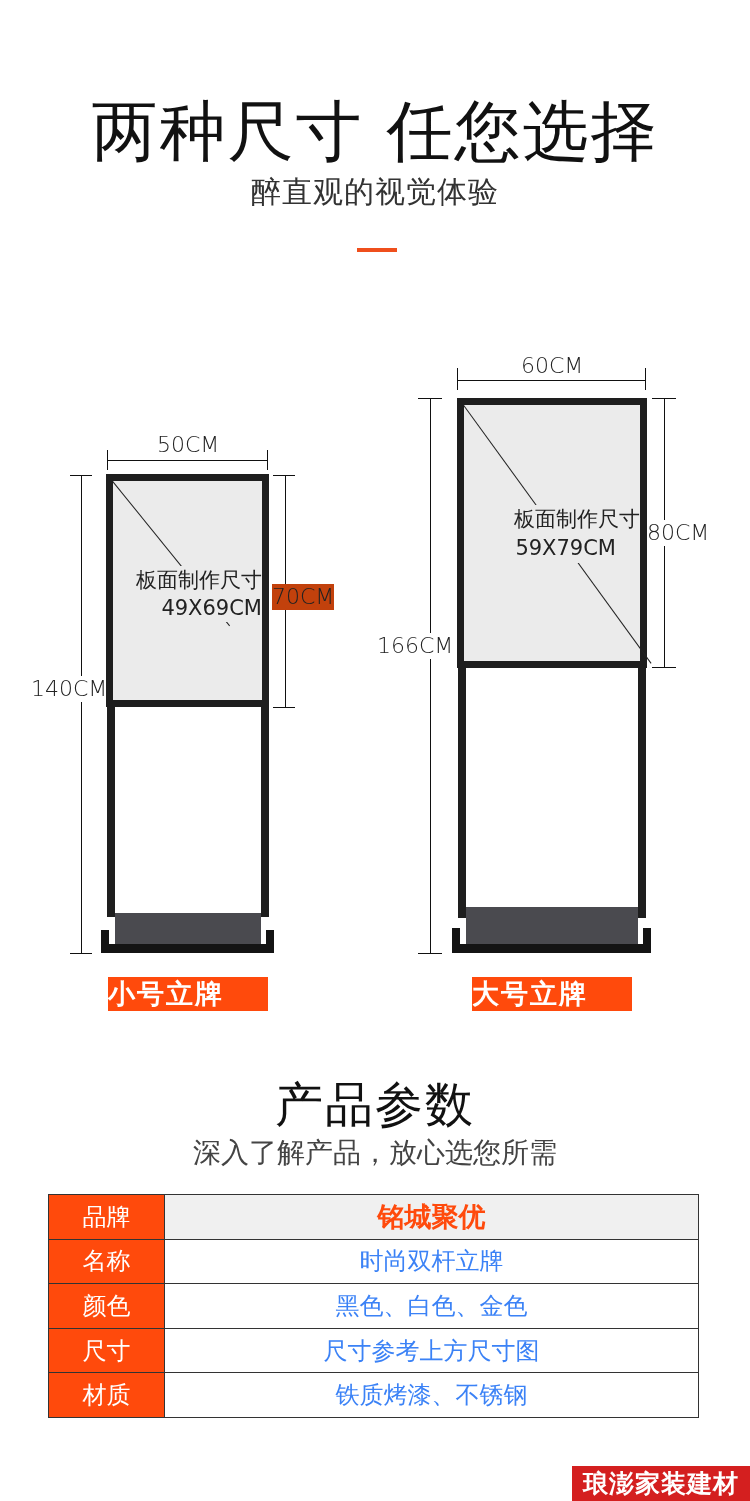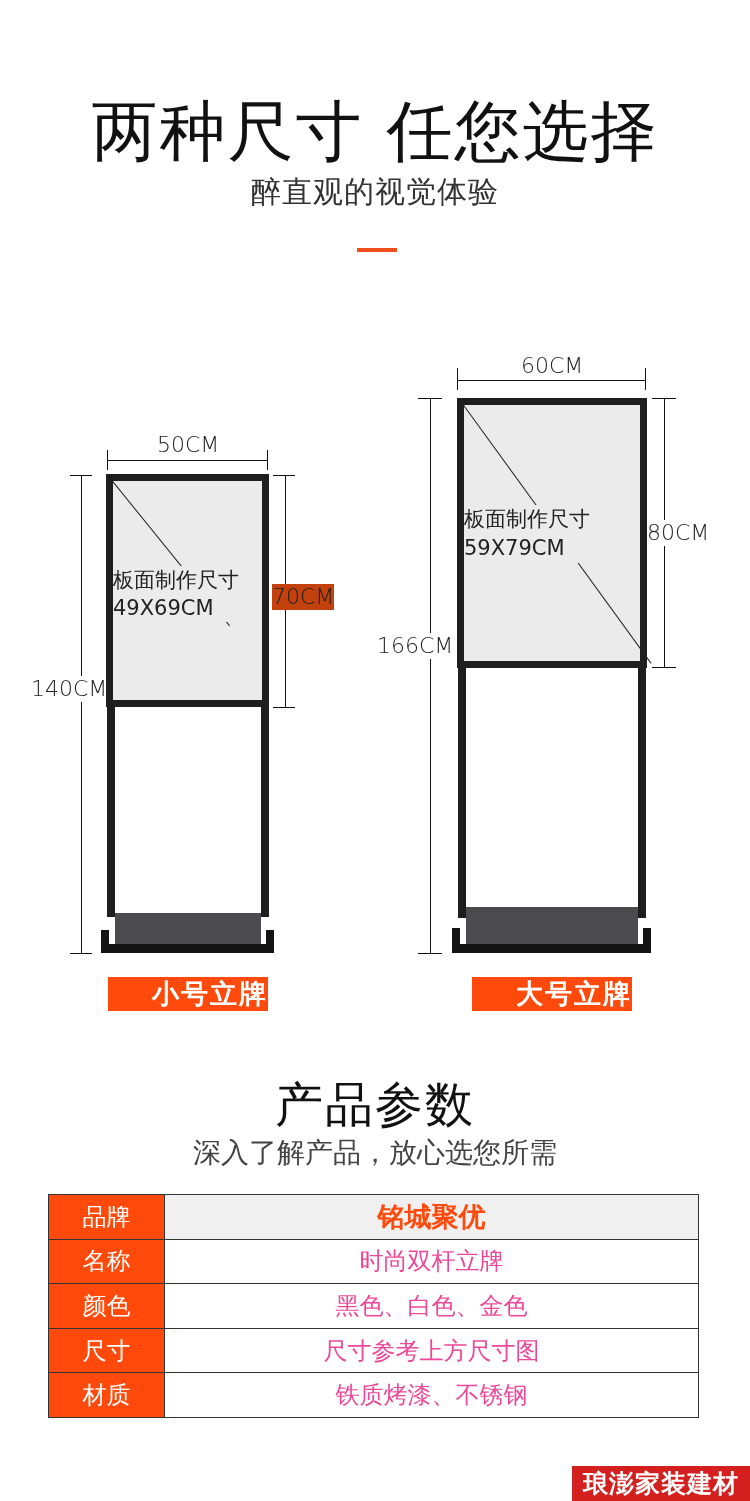--- a/index.html
+++ b/index.html
@@ -16,31 +16,31 @@
   .hline { background: #111; height: 1px; }
   .vline { background: #111; width: 1px; }
   .dim-label { font-size: 22px; color: #222; line-height: 26px; font-family: "DejaVu Sans", sans-serif; font-weight: 300; }
 
   
   .frame { border: 7px solid #1e1e1e; background: #ebebeb; }
   .leg { background: #1e1e1e; width: 8px; }
   .base-plate { background: #4a4a4f; }
   .base-foot { background: #141414; }
   .diag { background: #222; height: 1px; transform-origin: 0 0; }
-  .panel-text { text-align: left; font-size: 21px; color: #222; line-height: 28px; }
+  .panel-text { text-align: right; font-size: 21px; color: #222; line-height: 28px; }
 
-  .size-badge { background: #ff4a0c; color: #fff; font-size: 27px; font-weight: bold; text-align: right; line-height: 34px; letter-spacing: 2px; }
+  .size-badge { background: #ff4a0c; color: #fff; font-size: 27px; font-weight: bold; text-align: left; line-height: 34px; letter-spacing: 2px; }
 
   .sec-title { left: 0; width: 750px; top: 1074px; text-align: center; font-size: 48px; color: #111; line-height: 60px; letter-spacing: 2px; }
   .sec-sub { left: 0; width: 750px; top: 1134px; text-align: center; font-size: 28px; color: #444; line-height: 38px; font-weight: 300; }
 
   .param-table { left: 48px; top: 1194px; width: 651px; border-collapse: collapse; }
   .param-table td { border: 1px solid #333; height: 44.6px; font-size: 24px; text-align: center; vertical-align: middle; }
   .param-table td.k { width: 116px; background: #ff4a0c; color: #fff; }
-  .param-table td.v { background: #fff; color: #ec4899; }
+  .param-table td.v { background: #fff; color: #3b82f6; }
   .param-table tr.brand td.v { background: #f0f0f0; color: #ff4a0c; font-weight: bold; font-size: 27px; }
 
   .watermark { left: 572px; top: 1466px; width: 178px; height: 35px; background: #d41f1f; color: #fff; font-weight: bold; font-size: 25px; text-align: center; line-height: 35px; letter-spacing: 1px; }
 </style>
 </head>
 <body>
 
 <div class="abs title">两种尺寸 任您选择</div>
 <div class="abs subtitle">醉直观的视觉体验</div>
 <div class="abs accent-bar"></div>

